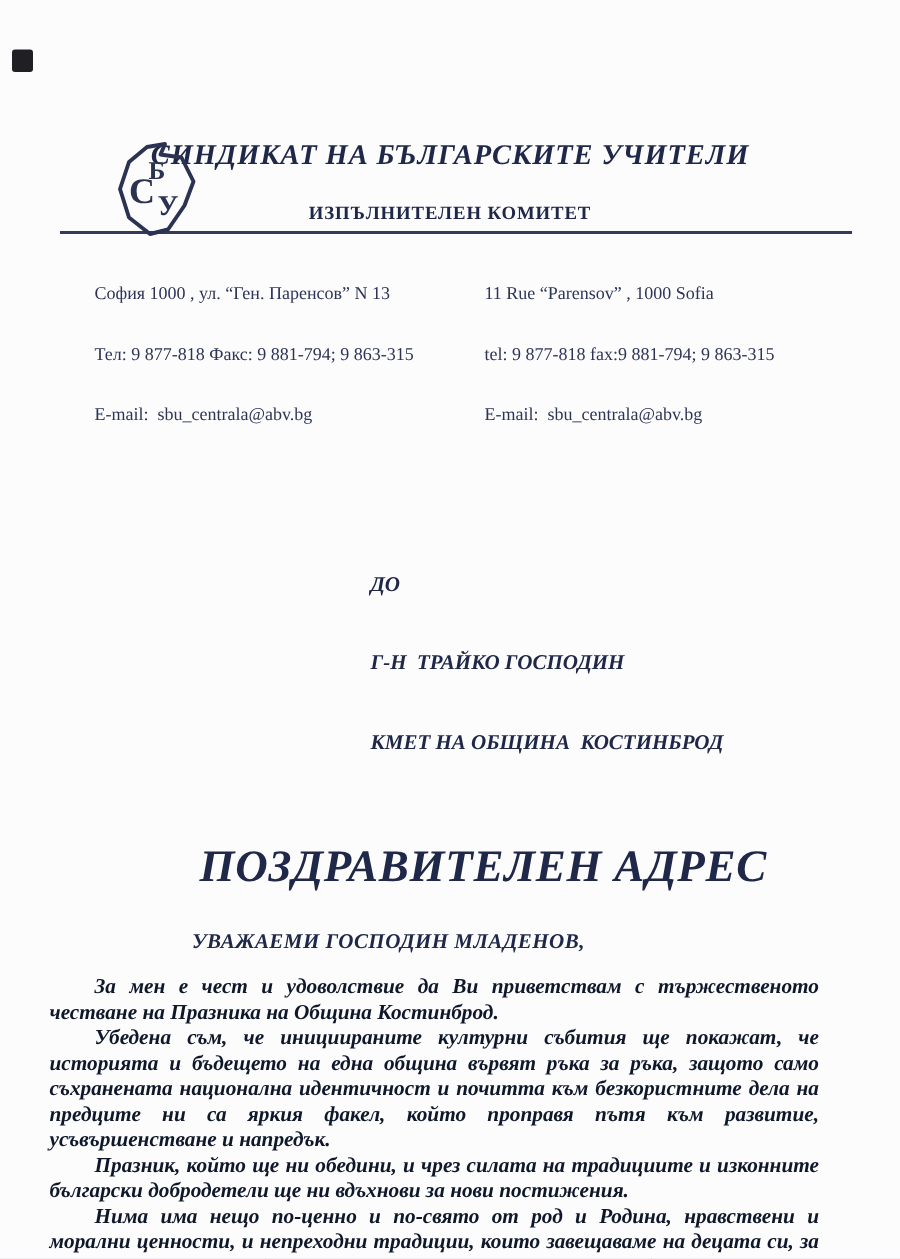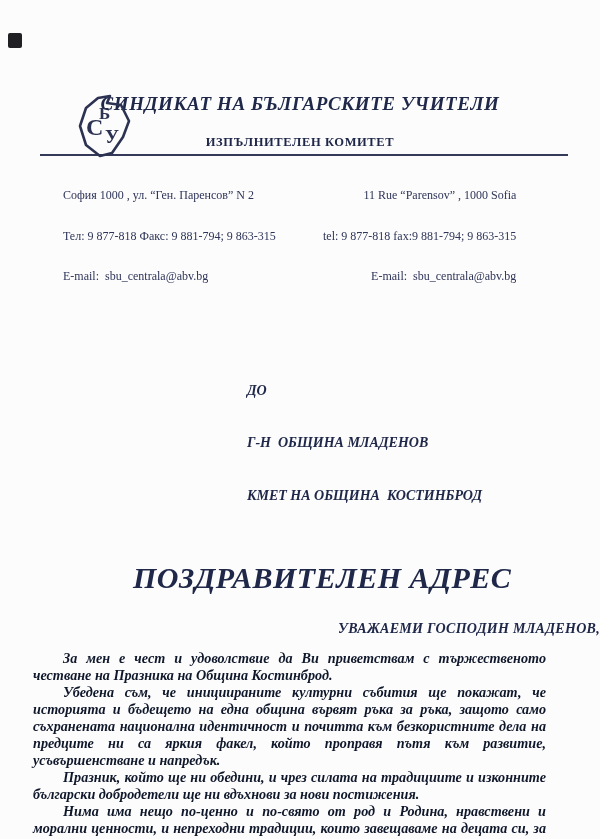--- a/index.html
+++ b/index.html
@@ -14,26 +14,26 @@
   .letterhead{position:relative;padding-top:93px;}
   .logo{position:absolute;left:76px;top:93px;width:62px;height:66px;}
   .head-center{text-align:center;line-height:1;}
   .org-name{font-size:19px;font-weight:bold;font-style:italic;letter-spacing:.6px;line-height:22px;}
   .committee{font-size:12.5px;font-weight:bold;letter-spacing:.6px;line-height:14px;margin-top:20px;}
   .org-fr{font-size:15.5px;font-style:italic;letter-spacing:.6px;line-height:17px;margin-top:2px;}
   .rule{margin:5px 32px 0 40px;height:0;border-top:2px solid #343a58;}
   .contacts{display:flex;margin-top:6px;font-size:12px;line-height:13.5px;color:#2e3457;}
   .contact-col{white-space:pre;}
   .contact-left{margin-left:63px;width:258px;}
-  .contact-right{margin-left:2px;text-align:right;}
+  .contact-right{margin-left:2px;}
   
   .recipient{margin:36px 0 0 247px;font-size:14px;font-weight:bold;font-style:italic;line-height:17.5px;white-space:pre;}
   
   .doc-title{margin:23px 0 0 133px;font-size:30px;font-weight:bold;font-style:italic;letter-spacing:.5px;line-height:32px;}
-  .salutation{margin:27px 0 0 128px;font-size:14px;font-weight:bold;font-style:italic;letter-spacing:.3px;text-align:right;}
+  .salutation{margin:27px 0 0 128px;font-size:14px;font-weight:bold;font-style:italic;letter-spacing:.3px;}
   
   .body-text{margin:13px 0 0 33px;width:513px;}
   .body-text p{
     margin:0;text-indent:30px;text-align:justify;
     font-size:14.2px;font-weight:bold;font-style:italic;line-height:17px;
     color:#0f172a;
   }
 </style>
 </head>
 <body>
@@ -49,35 +49,35 @@
         <text x="23" y="26" font-family="Liberation Serif, serif" font-weight="bold" font-size="17" fill="#2c3352">Б</text>
         <text x="10" y="42" font-family="Liberation Serif, serif" font-weight="bold" font-size="24" fill="#2c3352">С</text>
         <text x="29" y="50" font-family="Liberation Serif, serif" font-weight="bold" font-size="19" fill="#2c3352">У</text>
       </svg>
     </div>
     <div class="head-center org-name">СИНДИКАТ НА БЪЛГАРСКИТЕ УЧИТЕЛИ</div>
     <div class="head-center committee">ИЗПЪЛНИТЕЛЕН КОМИТЕТ</div>
     <div class="rule"></div>
     <div class="contacts">
       <div class="contact-col contact-left">
-        <div>София 1000 , ул. “Ген. Паренсов” N 2</div>
+        <div>София 1000 , ул. “Ген. Паренсов” N 13</div>
         <div>Тел: 9 877-818 Факс: 9 881-794; 9 863-315</div>
         <div>E-mail:  sbu_centrala@abv.bg</div>
       </div>
       <div class="contact-col contact-right">
         <div>11 Rue “Parensov” , 1000 Sofia</div>
         <div>tel: 9 877-818 fax:9 881-794; 9 863-315</div>
         <div>E-mail:  sbu_centrala@abv.bg</div>
       </div>
     </div>
   </div>
 
   <div class="recipient">
     <div>ДО</div>
-    <div>Г-Н  ОБЩИНА МЛАДЕНОВ</div>
+    <div>Г-Н  ТРАЙКО ГОСПОДИН</div>
     <div>КМЕТ НА ОБЩИНА  КОСТИНБРОД</div>
   </div>
 
   <div class="doc-title">ПОЗДРАВИТЕЛЕН АДРЕС</div>
 
   <div class="salutation">УВАЖАЕМИ ГОСПОДИН МЛАДЕНОВ,</div>
 
   <div class="body-text">
     <p>За мен е чест и удоволствие да Ви приветствам с тържественото честване на Празника на Община  Костинброд.</p>
     <p>Убедена съм, че инициираните културни събития ще покажат, че историята и бъдещето на една община вървят ръка за ръка, защото само съхранената национална идентичност и почитта към безкористните дела на предците ни са яркия факел, който проправя пътя към развитие, усъвършенстване и напредък.</p>

